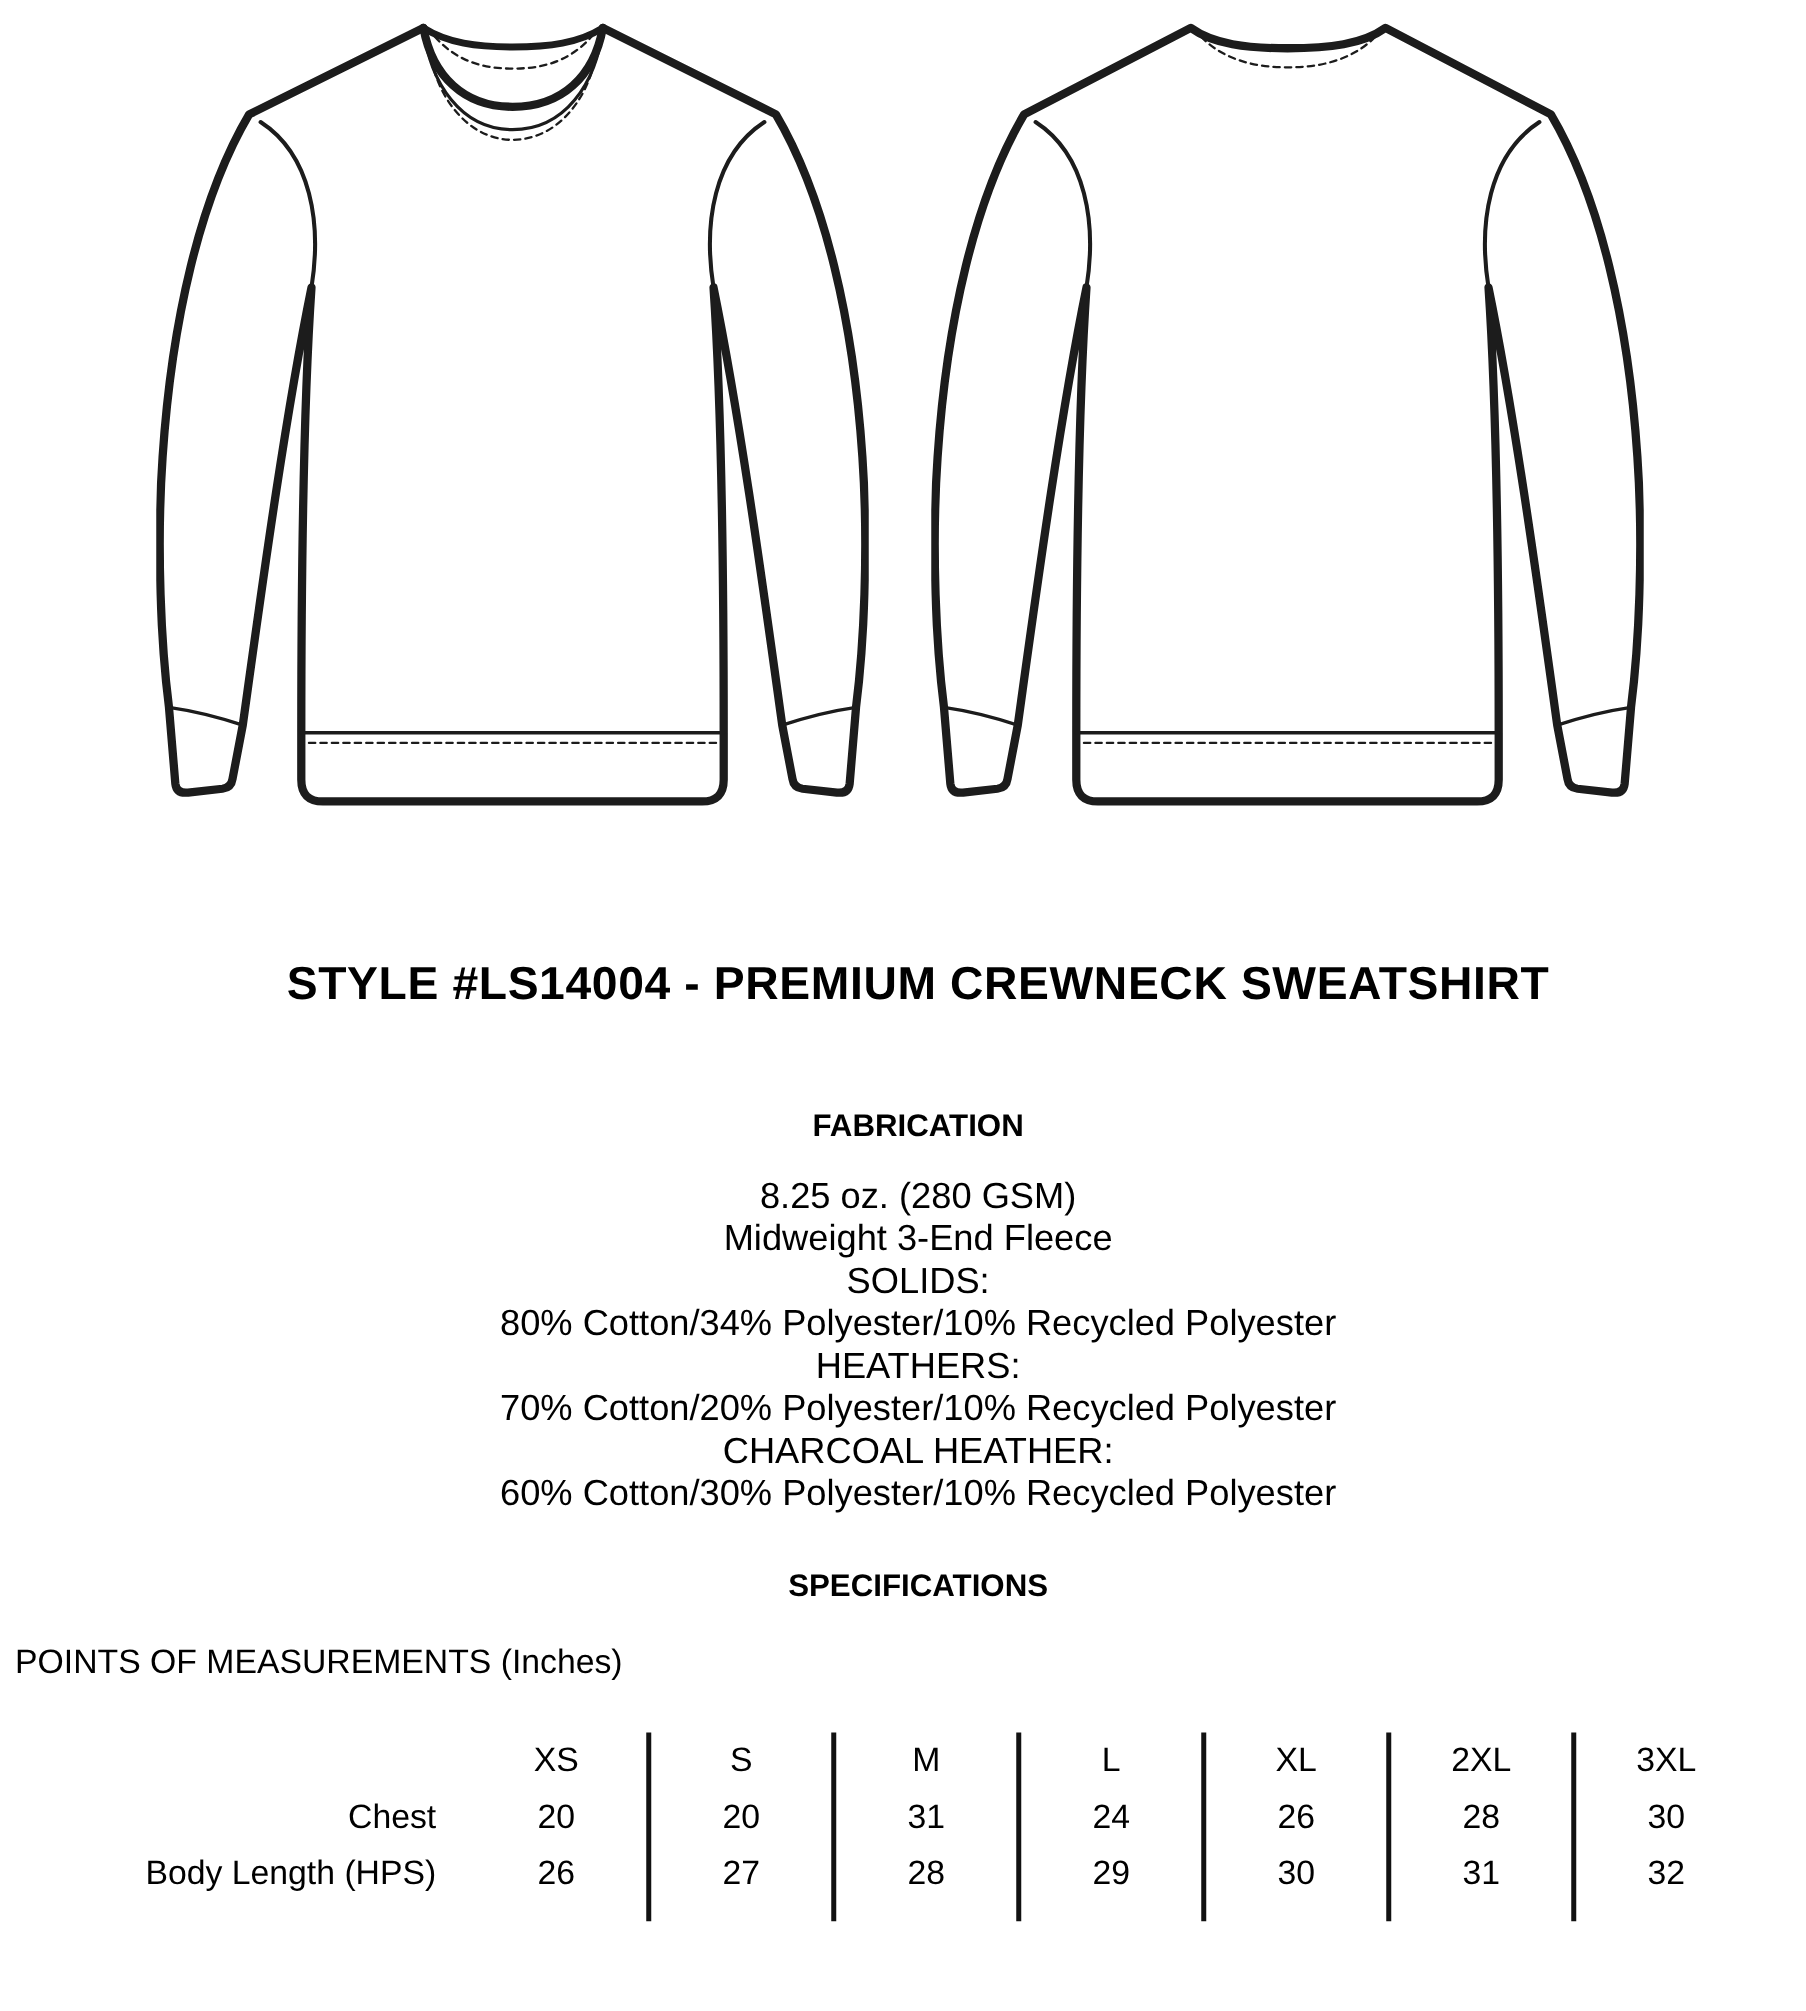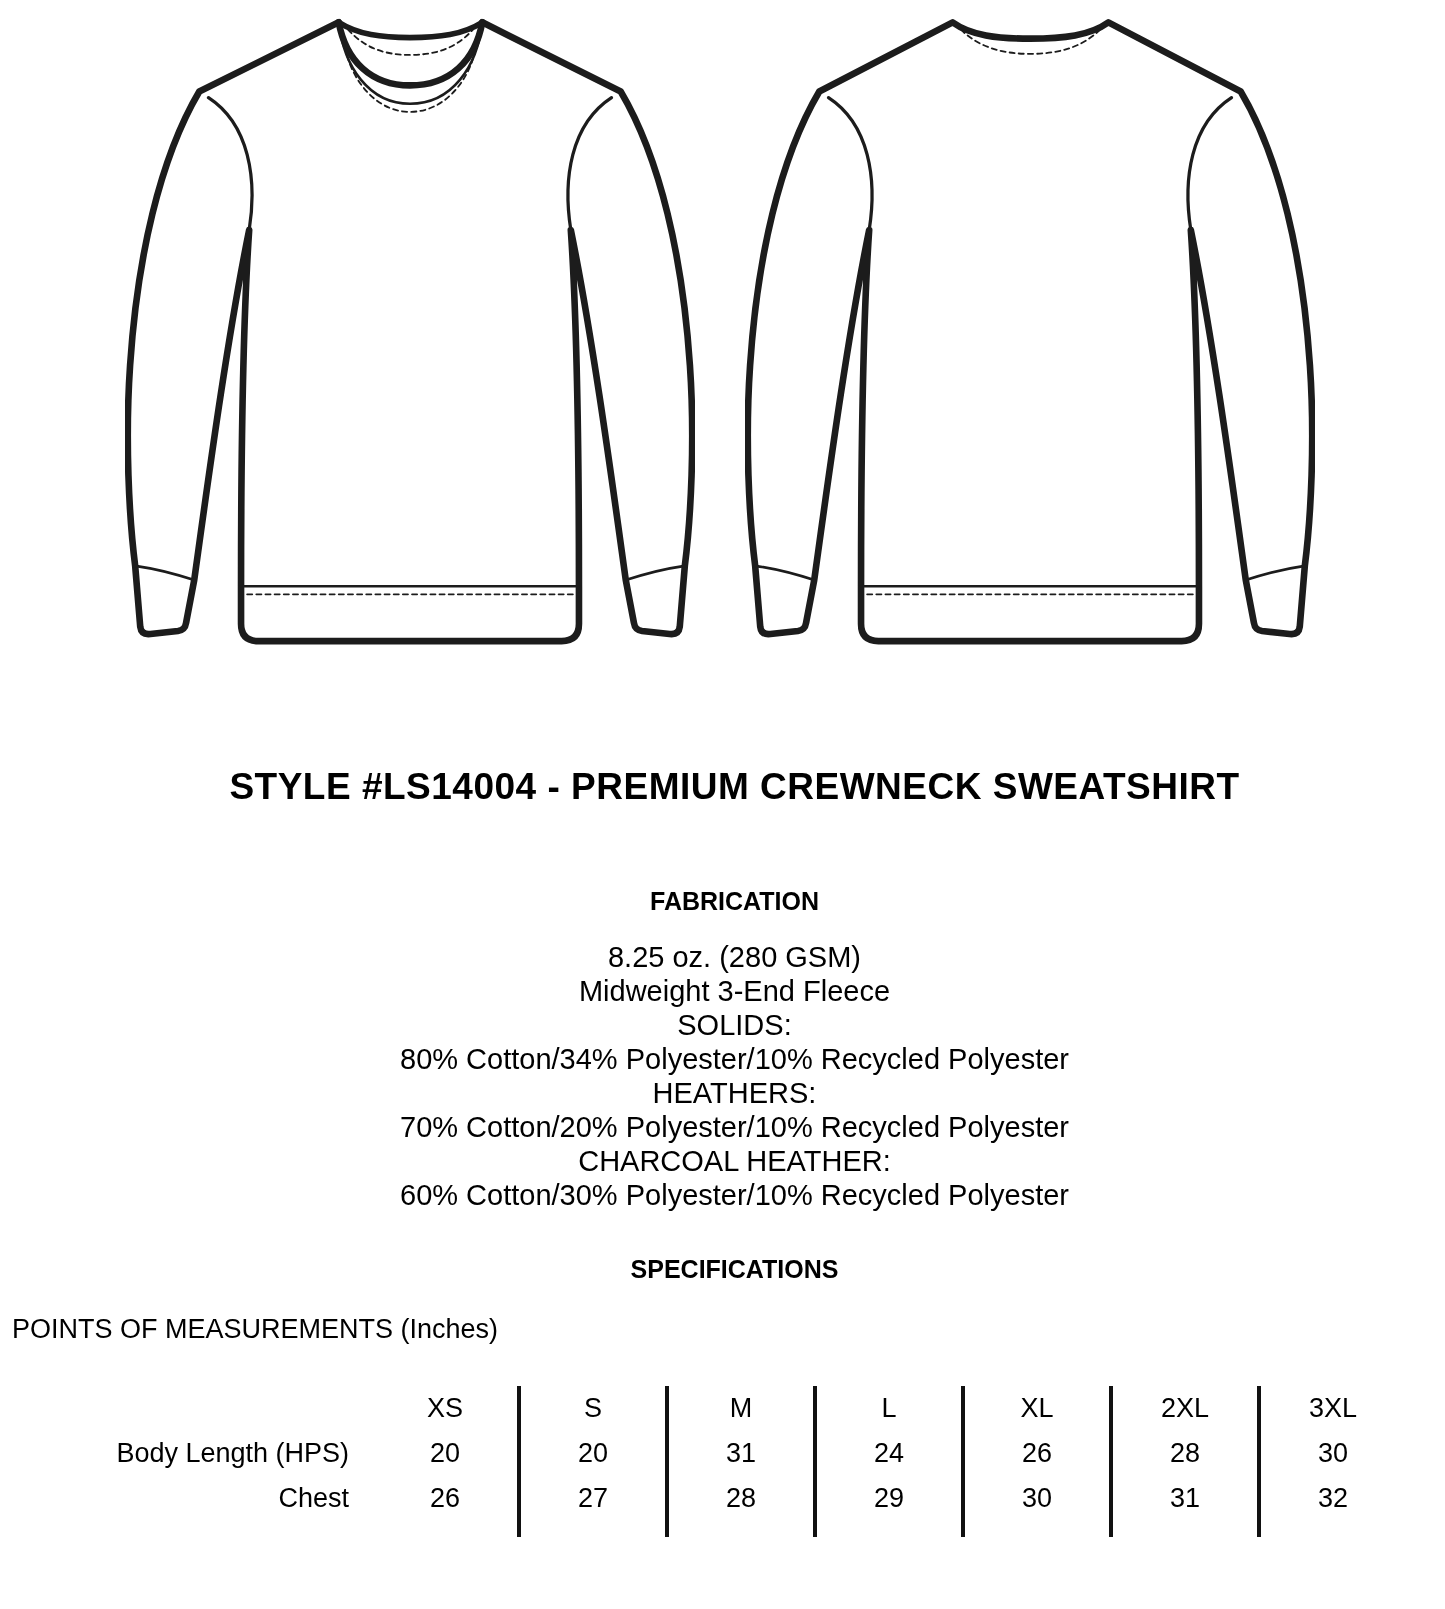--- a/index.html
+++ b/index.html
@@ -181,22 +181,22 @@
     <div>CHARCOAL HEATHER:</div>
     <div>60% Cotton/30% Polyester/10% Recycled Polyester</div>
   </div>
 
   <div class="section-heading spec-heading">SPECIFICATIONS</div>
   <div class="points-line">POINTS OF MEASUREMENTS (Inches)</div>
 
   <div class="size-table">
     <div class="tcol labelcol">
       <div class="tcell"></div>
+      <div class="tcell">Chest</div>
       <div class="tcell">Body Length (HPS)</div>
-      <div class="tcell">Chest</div>
     </div>
 
     <div class="tcol">
       <div class="tcell">XS</div>
       <div class="tcell">20</div>
       <div class="tcell">26</div>
     </div>
 
     <div class="tcol sep">
       <div class="tcell">S</div>

